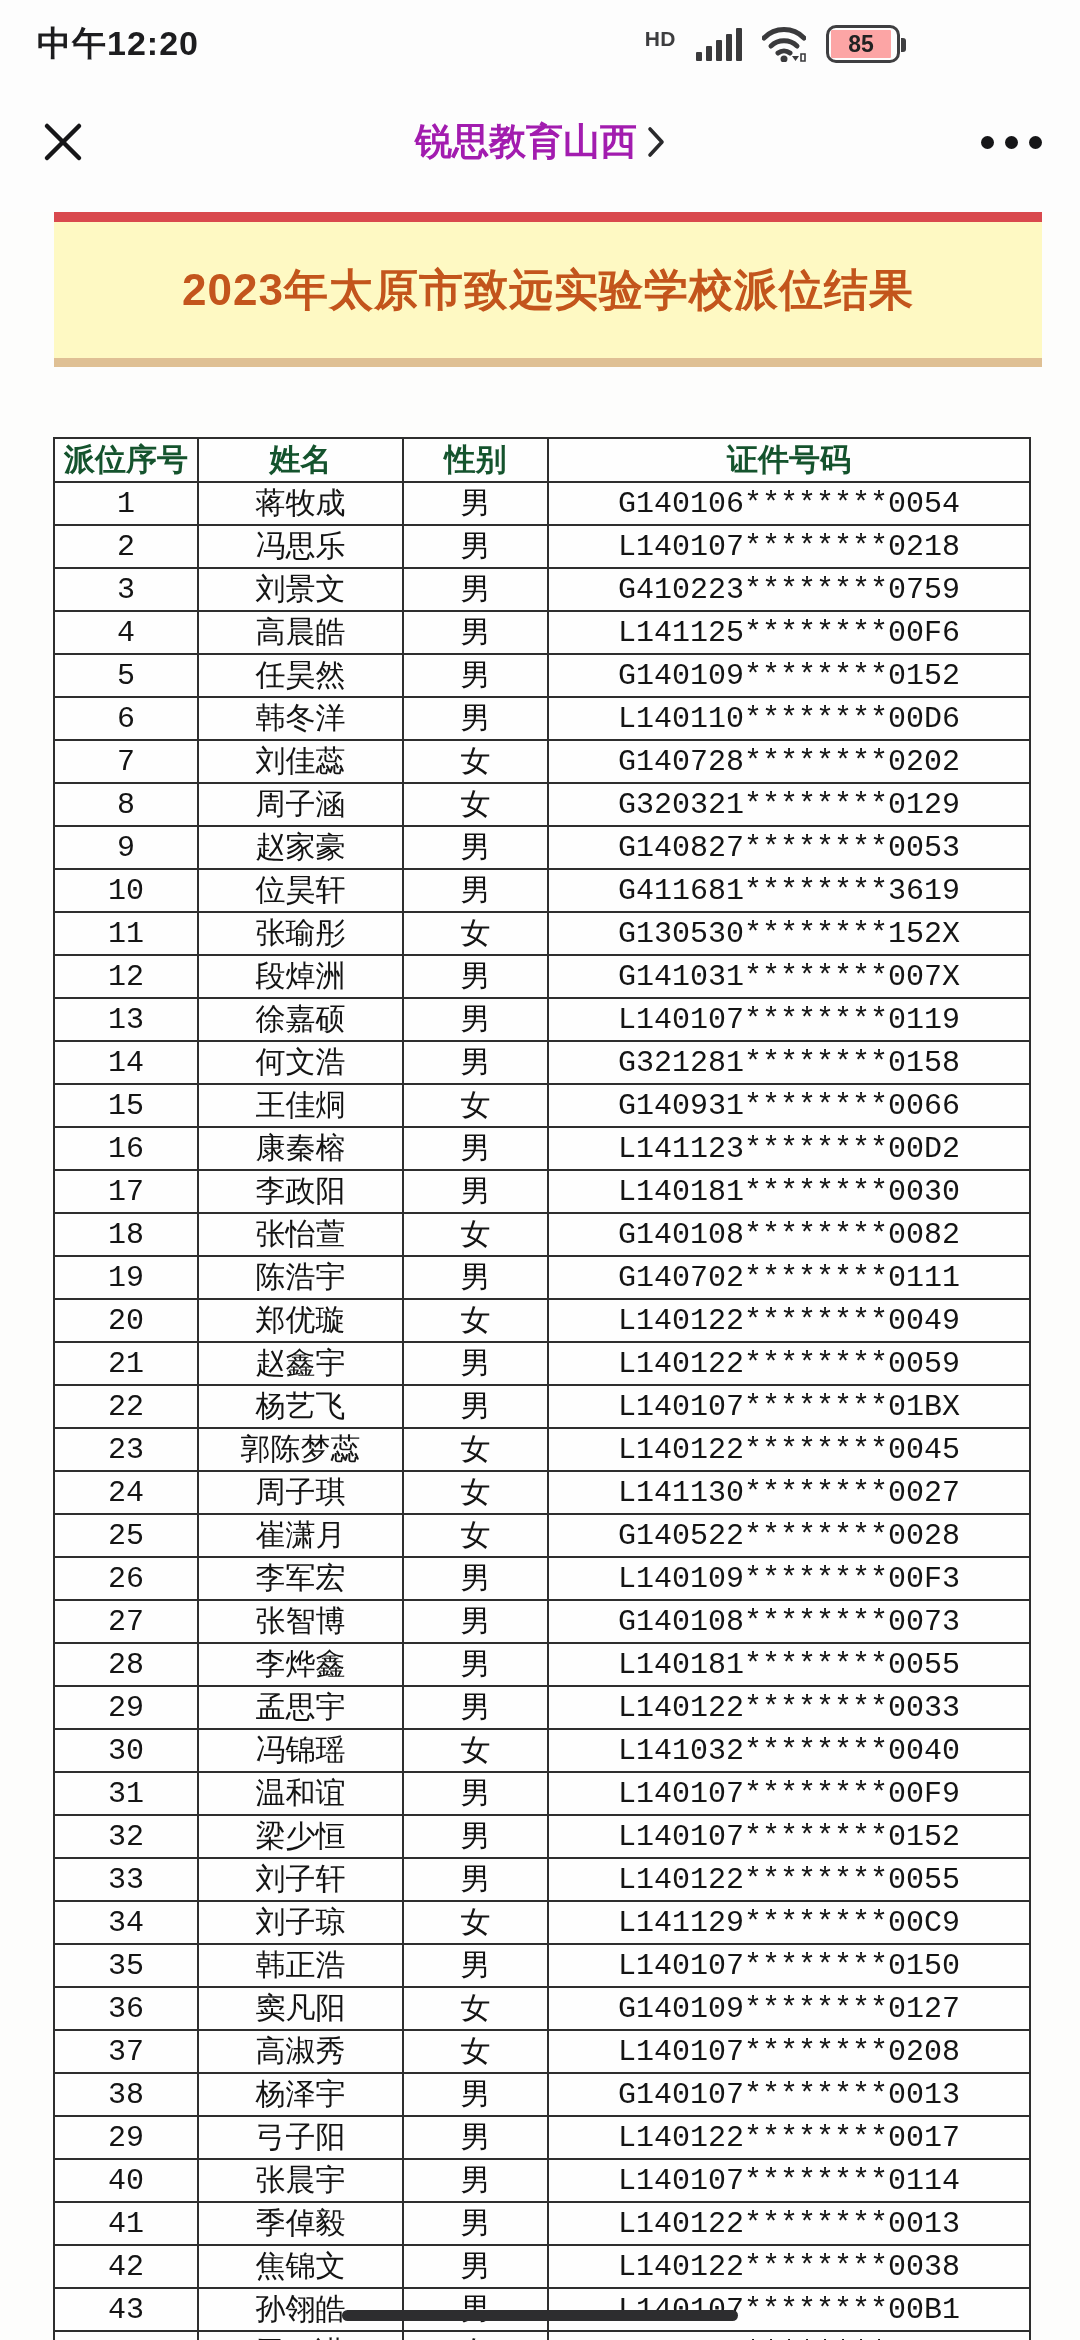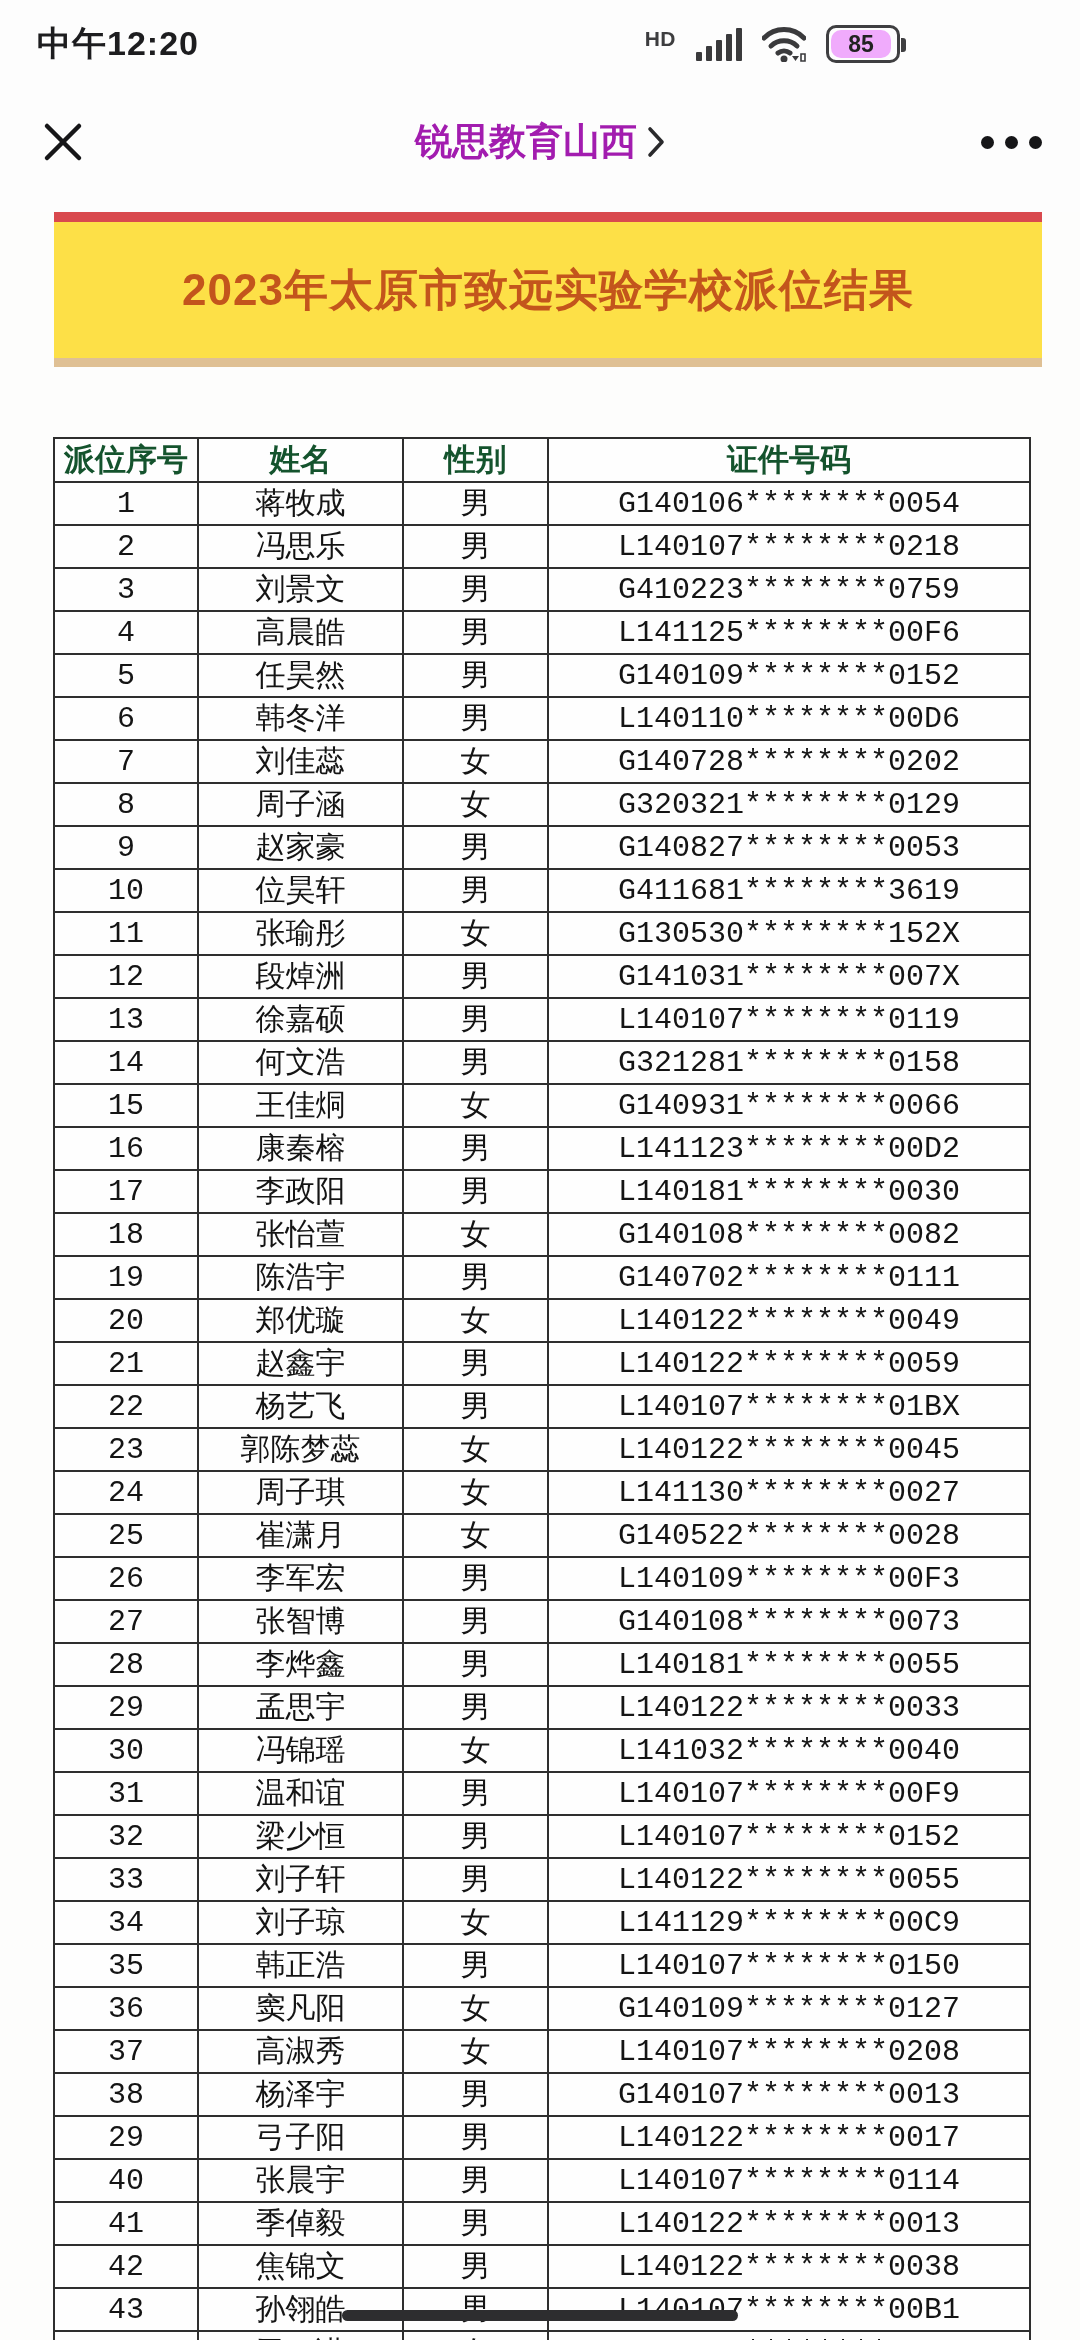--- a/index.html
+++ b/index.html
@@ -10,36 +10,36 @@
   .top-chrome { position:absolute; top:0; left:0; width:1080px; height:212px; background:#fdfdfd; }
   .status-row { position:absolute; top:18px; left:0; width:936px; height:52px; display:flex; align-items:center;text-align:right; }
   .status-time { margin-left:37px; font-size:34px; font-weight:600; color:#1d1d1f; letter-spacing:1px; }
   .status-right { margin-left:auto; margin-right:36px; display:flex; align-items:center; gap:20px; }
   .hd-label { font-size:21px; font-weight:700; color:#3d3d3f; align-self:flex-start; margin-top:2px; letter-spacing:0.5px; }
   .sig-bars { display:flex; align-items:flex-end; gap:4px; height:34px; }
   .sig-bars i { display:block; width:6px; background:#3a3a3c; border-radius:1px; }
   .sb1{height:9px;} .sb2{height:15px;} .sb3{height:21px;} .sb4{height:27px;} .sb5{height:33px;}
   .wifi-wrap { position:relative; width:44px; height:36px; }
   .battery { position:relative; width:74px; height:38px; border:3px solid #3f3f41; border-radius:10px; display:flex; align-items:center; padding:2px; }
-  .battery-fill { height:100%; width:60px; background:#f0abfc; border-radius:10px; display:flex; align-items:center; justify-content:center; }
+  .battery-fill { height:100%; width:60px; background:#fca5a5; border-radius:1px; display:flex; align-items:center; justify-content:center; }
   .battery-fill span { font-size:23px; font-weight:600; color:#222; }
   .battery-nub { position:absolute; right:-9px; top:10px; width:5px; height:14px; background:#3f3f41; border-radius:0 3px 3px 0; }
 
   .nav-row { position:absolute; top:92px; left:0; width:1080px; height:100px; display:flex; align-items:center; }
   .close-btn { margin-left:38px; width:50px; height:50px; display:flex; align-items:center; justify-content:center; cursor:pointer; }
   .nav-title-wrap { position:absolute; left:0; right:0; display:flex; align-items:center; justify-content:center; gap:10px; pointer-events:none; }
   .nav-title-inner { display:flex; align-items:center; gap:10px; pointer-events:auto; cursor:pointer; }
   .nav-title { font-size:37px; font-weight:600; color:#a21caf; }
   .more-btn { margin-left:auto; margin-right:38px; display:flex; align-items:center; gap:11px; cursor:pointer; height:50px; }
   .more-btn .dot { width:13px; height:13px; border-radius:50%; background:#161618; }
 
   
   .content-col { position:absolute; left:54px; width:988px; }
   .red-bar { top:212px; height:10px; }
-  .title-block { top:222px; height:136px; background:#fde047; display:flex; align-items:center; justify-content:center; }
+  .title-block { top:222px; height:136px; background:#fef9c3; display:flex; align-items:center; justify-content:center; }
   .article-title { font-size:44px; font-weight:700; color:#c3551c; letter-spacing:1px; }
   .beige-bar { top:358px; height:9px; }
 
   
   table.results { position:absolute; top:437px; left:53px; width:976px; border-collapse:collapse; table-layout:fixed; background:#fefefe; }
   table.results th, table.results td { border:2px solid #2e2e2e; text-align:center; vertical-align:middle; overflow:hidden; white-space:nowrap; }
   table.results th { height:42px; font-size:31px; font-weight:700; color:#14532d; }
   table.results td { height:33px; font-size:30px; color:#141414; }
   td.c0 { font-family:"Liberation Mono","DejaVu Sans Mono",monospace; font-size:29px; }
   td.c1 { font-size:30px; }

